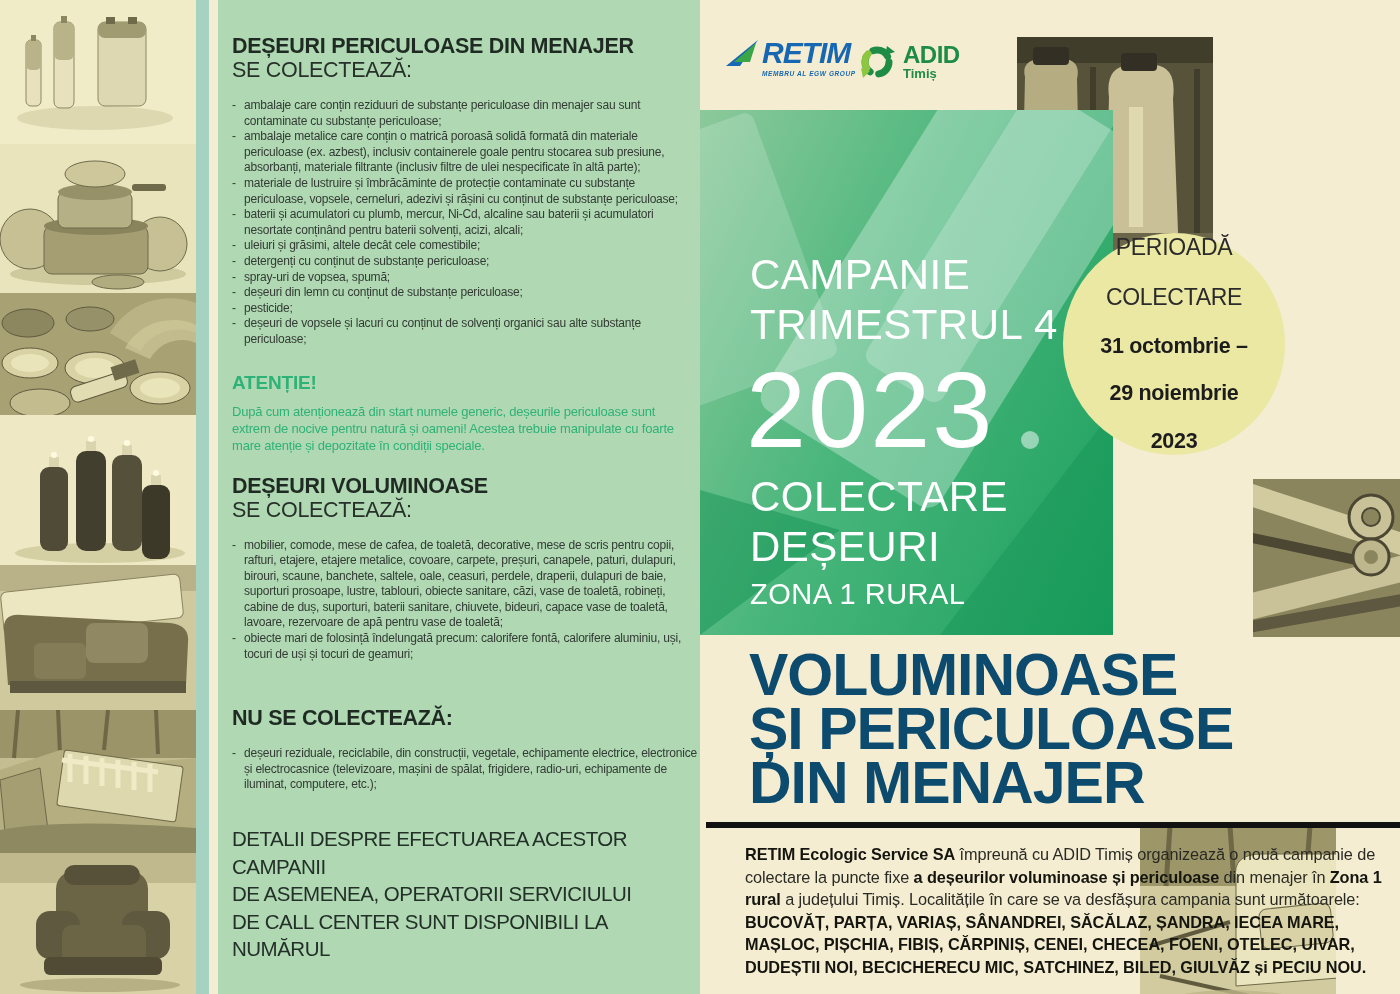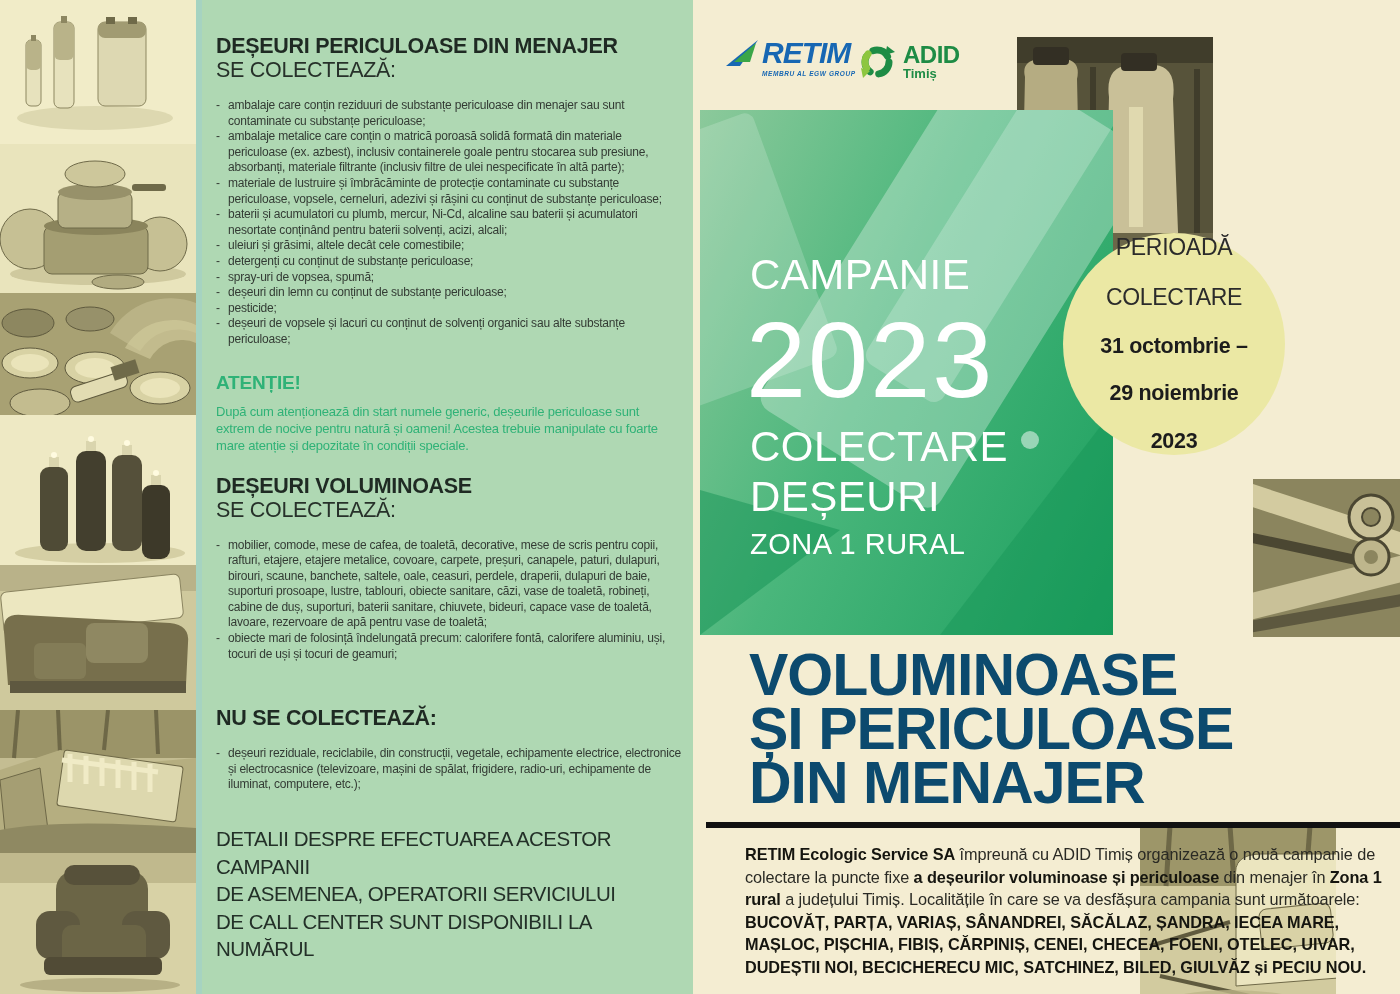--- a/index.html
+++ b/index.html
@@ -7,21 +7,21 @@
        font-family:"Liberation Sans", sans-serif;background:#f4edd2;}
   .abs{position:absolute;}
 
   
   #left-strip{left:0;top:0;width:196px;height:994px;display:flex;flex-direction:column;}
   .photo{width:196px;overflow:hidden;position:relative;flex:0 0 auto;}
   .photo svg{display:block;}
   #teal-strip{left:196px;top:0;width:13px;height:994px;background:#a6d3c1;}
 
   
-  #mid{left:202px;top:0;width:491px;height:994px;background:#afd8b3;box-sizing:border-box;
+  #mid{left:218px;top:0;width:491px;height:994px;background:#afd8b3;box-sizing:border-box;
        padding:34px 12px 0 14px;color:#2c352e;}
   .h1{font-size:21.5px;font-weight:700;letter-spacing:-0.3px;color:#1f2a23;line-height:24px;}
   .h1sub{font-size:21.5px;font-weight:400;letter-spacing:-0.3px;color:#27312a;line-height:24px;}
   .blist{margin-top:16px;font-size:12px;line-height:15.6px;letter-spacing:-0.2px;color:#333b34;}
   .li{display:flex;}
   .li .dash{flex:0 0 12px;}
   .attn-title{margin-top:24px;font-size:19px;font-weight:700;color:#2fb277;letter-spacing:-0.2px;}
   .attn-body{margin-top:9px;font-size:13px;line-height:17px;color:#2fb277;letter-spacing:-0.2px;}
   .gap-b{margin-top:20px;}
   .gap-c{margin-top:44px;}
@@ -326,20 +326,21 @@
     <svg width="413" height="525" viewBox="0 0 413 525">
       <rect x="150" y="-40" width="210" height="420" rx="16" transform="rotate(32 255 170)" fill="#ffffff" opacity="0.30"></rect>
       <rect x="250" y="-60" width="90" height="360" rx="12" transform="rotate(32 295 120)" fill="#ffffff" opacity="0.22"></rect>
       <rect x="-60" y="20" width="160" height="260" rx="10" transform="rotate(-20 20 150)" fill="#ffffff" opacity="0.18"></rect>
       <polygon points="0,380 140,420 0,525" fill="#0e8f50" opacity="0.45"></polygon>
       <polygon points="413,300 413,525 240,525" fill="#0e8f50" opacity="0.35"></polygon>
       <circle cx="330" cy="330" r="9" fill="#ffffff" opacity="0.5"></circle>
     </svg>
     <div id="campaign">
       <div class="camp-line">CAMPANIE</div>
+      <div class="camp-line">TRIMESTRUL 4</div>
       <div id="campaign-year">2023</div>
       <div class="camp-line">COLECTARE</div>
       <div class="camp-line">DEȘEURI</div>
       <div id="campaign-zone">ZONA 1 RURAL</div>
     </div>
   </div>
 
   <div id="photo-tools" class="abs photo">
     <svg width="147" height="158" viewBox="0 0 147 158">
       <rect width="147" height="158" fill="#8b855e"></rect>

